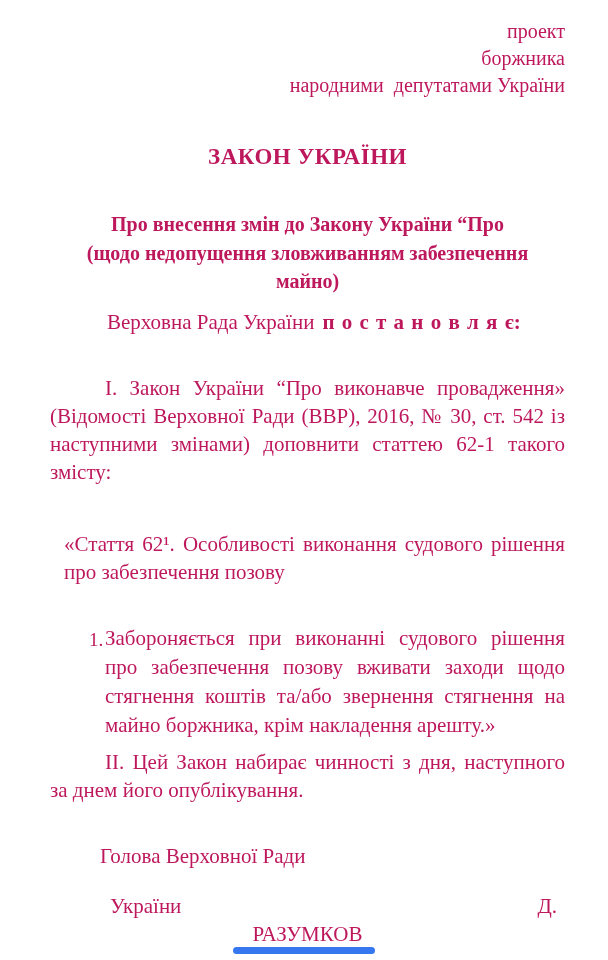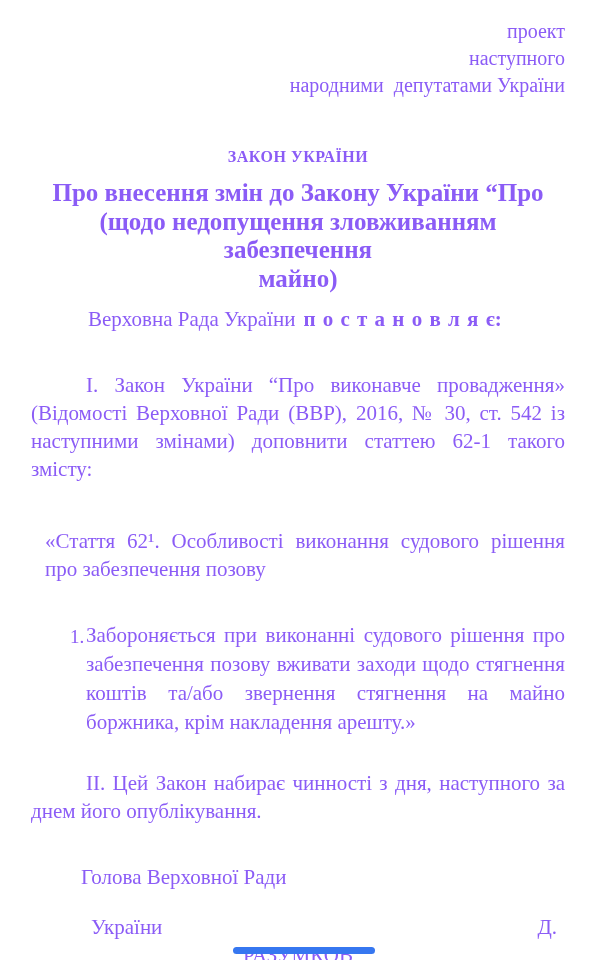--- a/index.html
+++ b/index.html
@@ -8,46 +8,46 @@
     background: #ffffff;
     width: 608px;
     height: 960px;
     overflow: hidden;
   }
   .page {
     position: relative;
     width: 608px;
     height: 960px;
     background: #ffffff;
-    color: #8b5cf6;
+    color: #be185d;
     font-family: "Liberation Serif", "DejaVu Serif", serif;
     font-size: 21px;
     line-height: 28px;
     box-sizing: border-box;
-    padding: 18px 43px 0 31px;
+    padding: 18px 43px 0 50px;
   }
   .hdr {
     text-align: right;
     font-size: 20px;
     line-height: 27px;
   }
   .prewrap { white-space: pre-wrap; }
   .title {
     margin: 44px 0 0 0;
     text-align: center;
-    font-size: 16px;
+    font-size: 23px;
     font-weight: bold;
     line-height: 28px;
     letter-spacing: 0.5px;
   }
   .subtitle {
-    margin-top: 8px;
+    margin-top: 39px;
     text-align: center;
     font-weight: bold;
-    font-size: 25px;
+    font-size: 20px;
     line-height: 28.5px;
   }
   .resolution {
     margin: 12px 0 0 0;
     text-indent: 57px;
   }
   .resolution .emph {
     font-weight: bold;
     margin-left: 8px;
     word-spacing: 2px;
@@ -64,21 +64,21 @@
     padding-left: 55px;
     text-align: justify;
     line-height: 29px;
   }
   .list-item .marker {
     position: absolute;
     left: 39px;
     top: 1px;
     font-size: 19px;
   }
-  .p2 { margin-top: 32px; text-indent: 55px; font-family: Liberation Serif, serif; }
+  .p2 { margin-top: 8px; text-indent: 55px; font-family: Liberation Serif, serif; }
   .signature {
     margin-top: 38px;
     font-weight: normal;
     line-height: 28px;
   }
   .sig-line1 { padding-left: 50px; }
   .sig-line2 {
     display: flex;
     justify-content: space-between;
     padding-left: 60px;
@@ -97,21 +97,21 @@
     background: #3677f0;
   }
 </style>
 </head>
 <body>
 
 <div class="page">
 
   <div class="hdr">
     <div>проект</div>
-    <div>наступного</div>
+    <div>боржника</div>
     <div class="prewrap">народними  депутатами України</div>
   </div>
 
   <h1 class="title">ЗАКОН УКРАЇНИ</h1>
 
   <div class="subtitle">
     <div>Про внесення змін до Закону України “Про</div>
     <div>(щодо недопущення зловживанням забезпечення</div>
     <div>майно)</div>
   </div>

